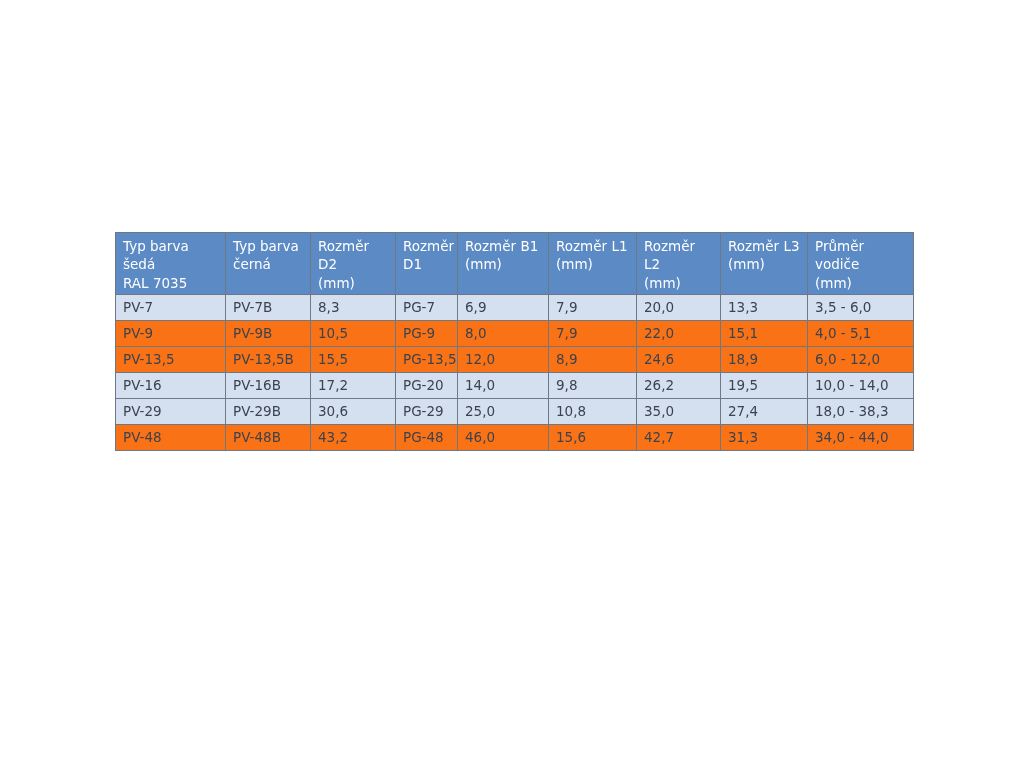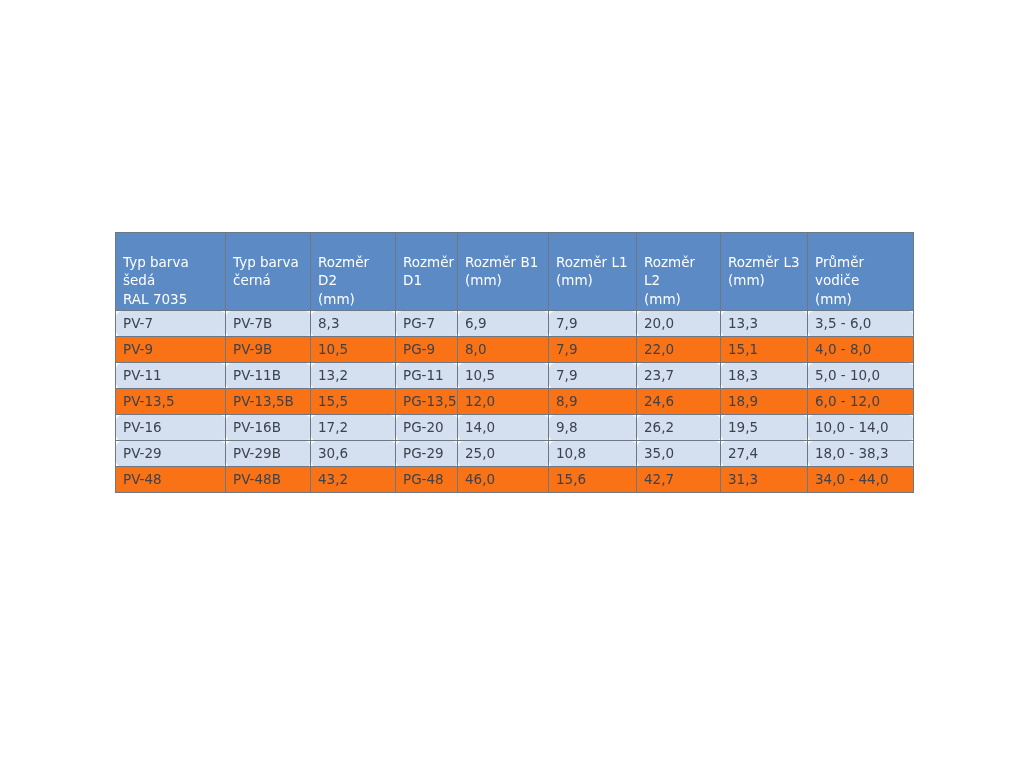--- a/index.html
+++ b/index.html
@@ -37,31 +37,31 @@
     color: #3c424e;
     font-weight: normal;
     white-space: nowrap;
     overflow: hidden;
   }
   #spec-table thead th {
     background: #5b8ac4;
     color: #ffffff;
     height: 42px;
     vertical-align: top;
-    padding-top: 20px;
+    padding-top: 4px;
     white-space: normal;
     line-height: 1.36;
   }
   #spec-table tbody tr td {
     height: 23px;
     vertical-align: middle;
     padding-top: 1px;
     padding-bottom: 1px;
   }
-  #spec-table tbody tr.row-odd td { background: #d4dfef; border-radius: 6px; }
+  #spec-table tbody tr.row-odd td { background: #d4dfef; }
   #spec-table tbody tr.row-even td { background: #f97316; }
 
   
   .col-0 { width: 110px; }
   .col-1 { width: 85px;  }
   .col-2 { width: 85px;  }
   .col-3 { width: 62px;  }
   .col-4 { width: 91px;  }
   .col-5 { width: 88px;  }
   .col-6 { width: 84px;  }
@@ -139,32 +139,21 @@
         </tr>
         <tr class="row-even">
           <td>PV-9</td>
           <td>PV-9B</td>
           <td>10,5</td>
           <td>PG-9</td>
           <td>8,0</td>
           <td>7,9</td>
           <td>22,0</td>
           <td>15,1</td>
-          <td>4,0 - 8,0</td>
-        </tr>
-        <tr class="row-odd">
-          <td>PV-11</td>
-          <td>PV-11B</td>
-          <td>13,2</td>
-          <td>PG-11</td>
-          <td>10,5</td>
-          <td>7,9</td>
-          <td>23,7</td>
-          <td>18,3</td>
-          <td>5,0 - 10,0</td>
+          <td>4,0 - 5,1</td>
         </tr>
         <tr class="row-even">
           <td>PV-13,5</td>
           <td>PV-13,5B</td>
           <td>15,5</td>
           <td>PG-13,5</td>
           <td>12,0</td>
           <td>8,9</td>
           <td>24,6</td>
           <td>18,9</td>

